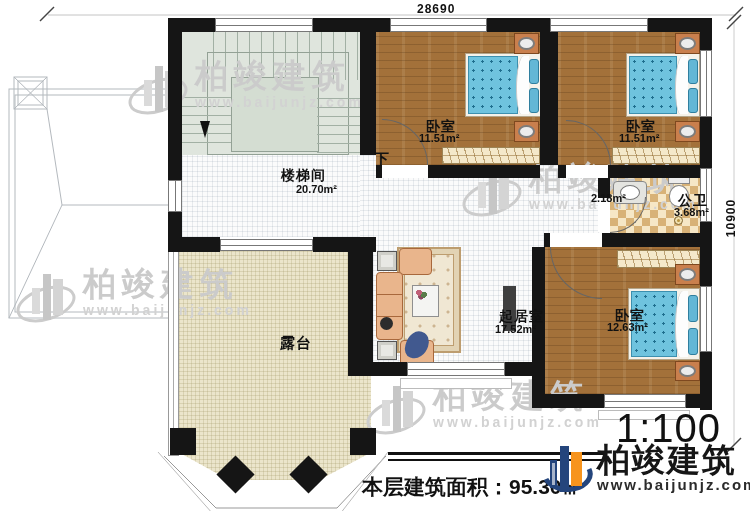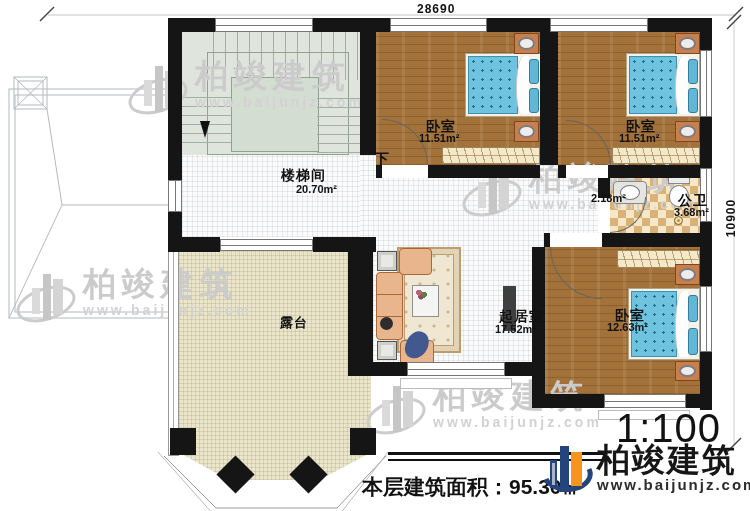--- a/index.html
+++ b/index.html
@@ -293,21 +293,21 @@
   <div class="label rarea" style="left:379px;top:132px">11.51m²</div>
   <div class="label rname" style="left:586px;top:118px">卧室</div>
   <div class="label rarea" style="left:579px;top:132px">11.51m²</div>
   <div class="label rname" style="left:638px;top:192px">公卫</div>
   <div class="label rarea" style="left:634px;top:206px">3.68m²</div>
   <div class="label rarea" style="left:551px;top:192px">2.18m²</div>
   <div class="label rname" style="left:459px;top:308px">起居室</div>
   <div class="label rarea" style="left:455px;top:323px">17.52m²</div>
   <div class="label rname" style="left:575px;top:307px">卧室</div>
   <div class="label rarea" style="left:567px;top:321px">12.63m²</div>
-  <div class="label rname" style="left:240px;top:314px;font-size:13px">露台</div>
+  <div class="label rname" style="left:240px;top:334px;font-size:15px">露台</div>
   <div class="label rname" style="left:334px;top:150px;font-size:15px">下</div>
 
   <svg class="layer" width="750" height="511" style="z-index:13;pointer-events:none">
     <path d="M48,15 H736" stroke="#c4c4c4" stroke-width="1" fill="none"></path>
     <path d="M40,21 L54,7" stroke="#444" stroke-width="1.5"></path>
     <path d="M729,21 L743,7" stroke="#444" stroke-width="1.5"></path>
     <path d="M734,22 V446" stroke="#cccccc" stroke-width="1" fill="none"></path>
     <path d="M727,29 L741,15" stroke="#444" stroke-width="1.5"></path>
     <path d="M727,452 L741,438" stroke="#444" stroke-width="1.5"></path>
   </svg>

